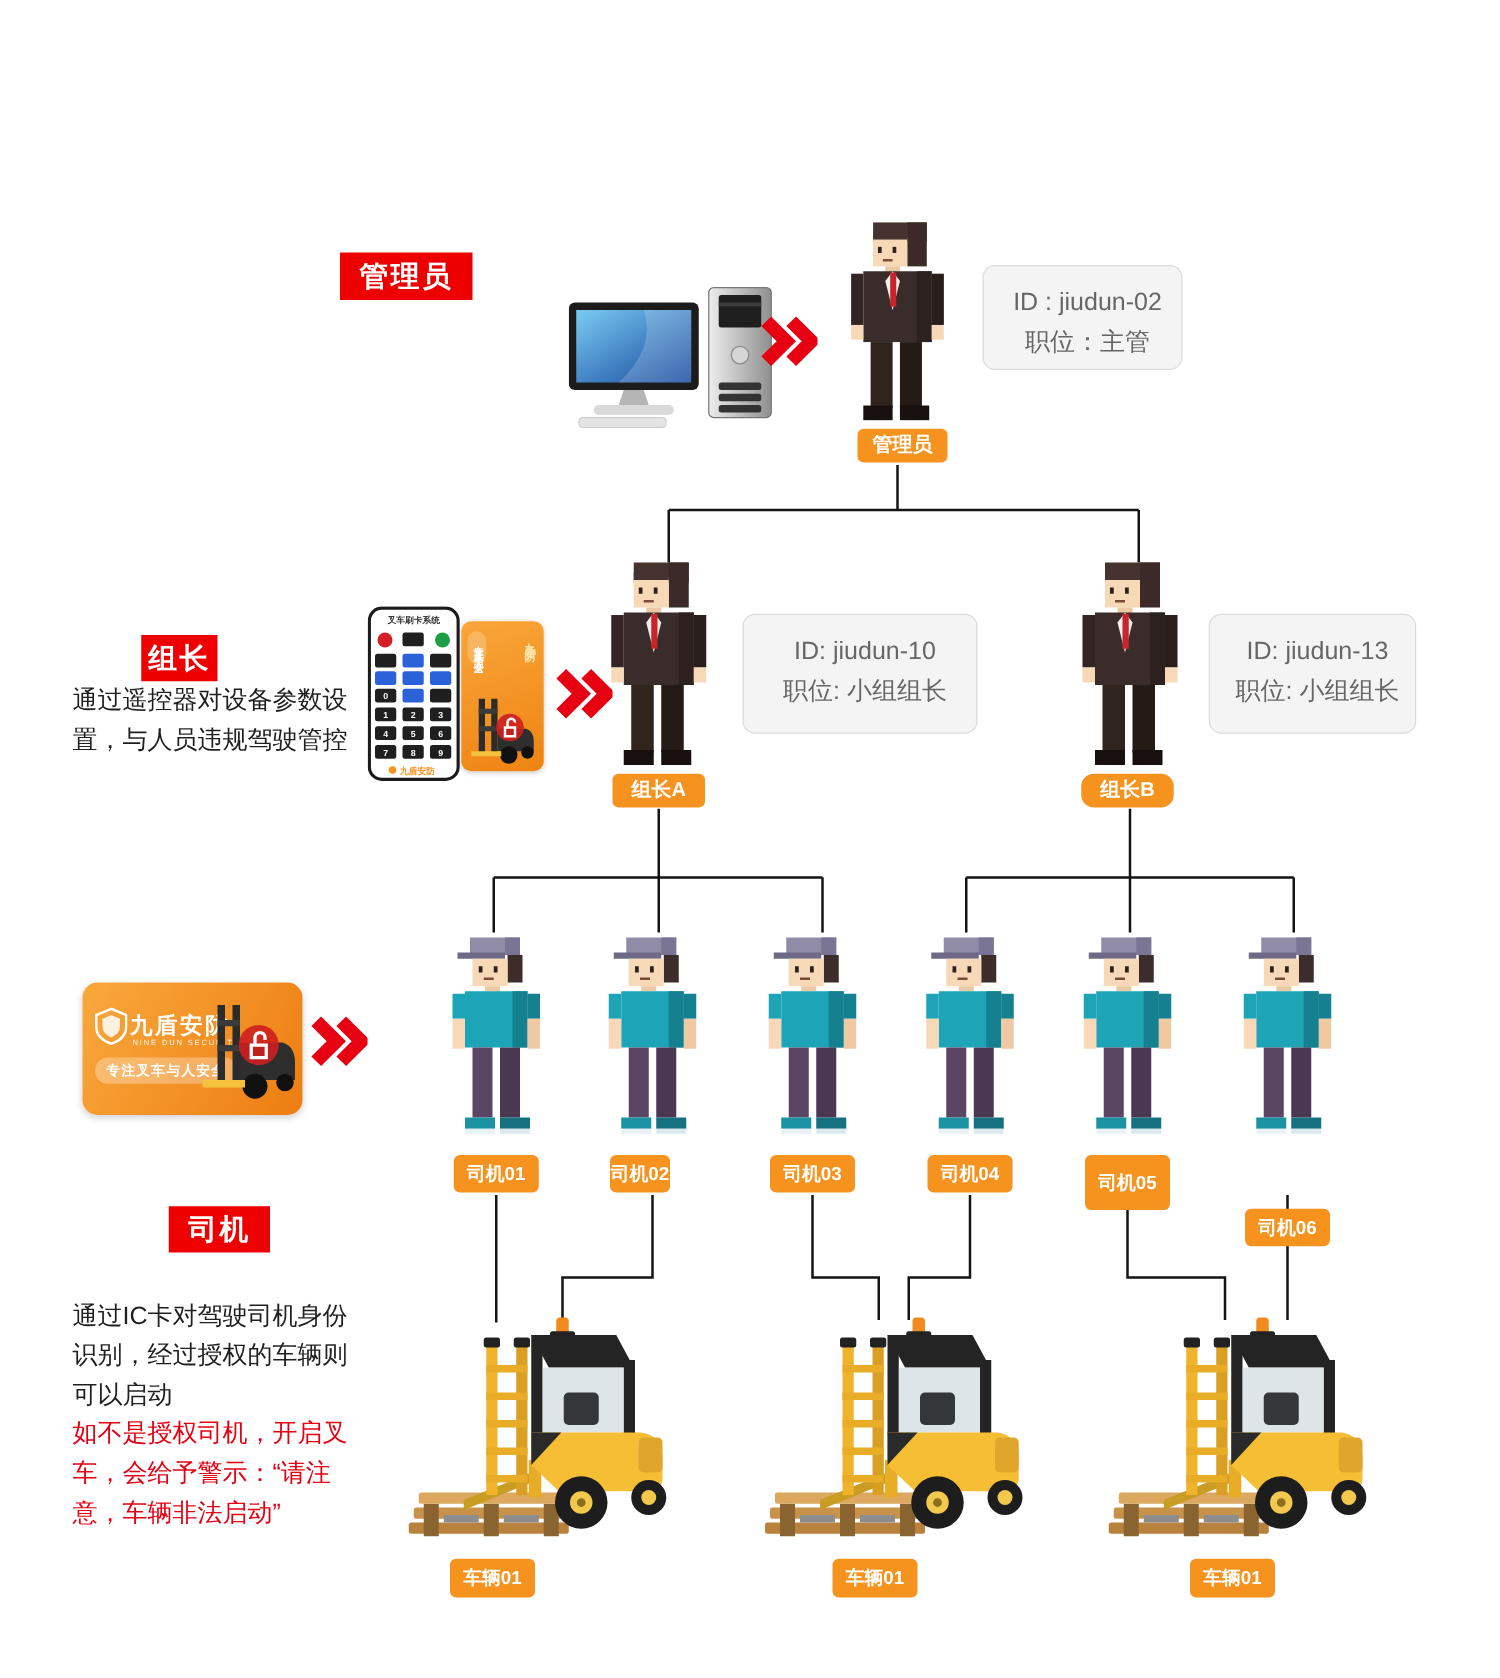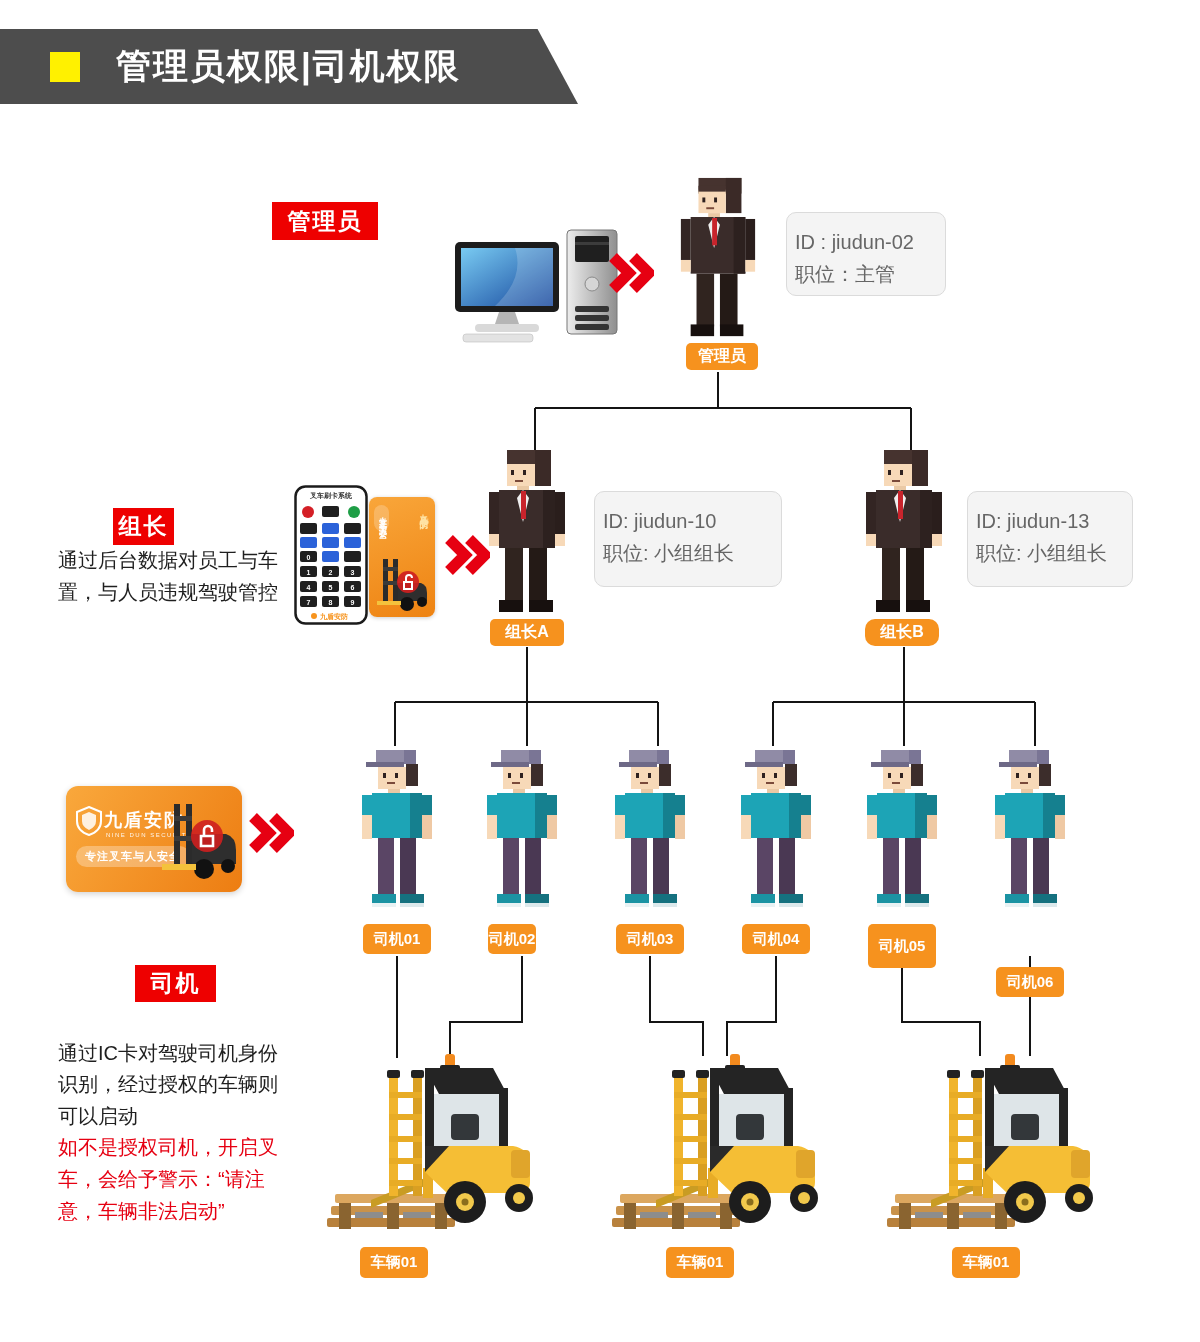--- a/index.html
+++ b/index.html
@@ -21,21 +21,21 @@
   
   .desc{font-size:20px;color:#1f1f1f;line-height:1.58;white-space:pre-line;}
   .warn{color:#E60012;display:block;white-space:pre-line;}
 
   
   .orange-tag{background:#F6921E;border-radius:5px;color:#fff;font-weight:bold;
               display:flex;align-items:center;justify-content:center;font-size:16px;}
 
   
   .info-box{background:#F4F4F4;border:1px solid #DBDBDB;border-radius:10px;
-            color:#666;font-size:20px;line-height:1.62;padding:13px 0 0 8px;box-sizing:border-box;}
+            color:#666;font-size:20px;line-height:1.62;padding:13px 0 0 8px;box-sizing:border-box;text-align:center;}
 
   
   .chev path{stroke:#E60012;stroke-width:11;fill:none;stroke-linejoin:miter;}
 
   
   .big-card{width:176px;height:106px;border-radius:12px;
             background:linear-gradient(120deg,#F9A83C,#ED7D12);
             box-shadow:0 2px 6px rgba(0,0,0,.18);}
   .bc-brand{position:absolute;left:38px;top:22px;color:#fff;font-size:18px;font-weight:bold;letter-spacing:2px;}
   .bc-sub{position:absolute;left:40px;top:46px;color:rgba(255,255,255,.9);font-size:6px;letter-spacing:1.5px;}
@@ -161,24 +161,20 @@
              M527 647 V702 M395 702 H658 M395 702 V746 M527 702 V746 M658 702 V746
              M904 647 V702 M773 702 H1035 M773 702 V746 M904 702 V746 M1035 702 V746
              M397 956 V1058
              M522 956 V1022 H450 V1058
              M650 956 V1022 H703 V1056
              M776 956 V1022 H727 V1056
              M902 956 V1022 H980 V1056
              M1030 956 V1056" fill="none" stroke="#141414" stroke-width="2"></path>
   </svg>
 
-  <header class="abs banner">
-    <span class="accent-sq"></span>
-    <h1 class="page-title">管理员权限|司机权限</h1>
-  </header>
 
   <div class="abs red-tag" style="left:272px;top:202px;width:106px;height:38px;">管理员</div>
 
   <svg class="abs" style="left:455px;top:228px" width="175" height="118" viewBox="0 0 175 118">
     <rect x="112" y="2" width="50" height="104" rx="4" fill="url(#gTower)" stroke="#777" stroke-width="1"></rect>
     <rect x="120" y="8" width="34" height="26" rx="2" fill="#1F1F1F"></rect>
     <rect x="120" y="14" width="34" height="3" fill="#3C3C3C"></rect>
     <circle cx="137" cy="56" r="7" fill="#D6D6D6" stroke="#8A8A8A"></circle>
     <rect x="120" y="78" width="34" height="6" rx="2" fill="#333333"></rect>
     <rect x="120" y="87" width="34" height="6" rx="2" fill="#333333"></rect>
@@ -200,21 +196,21 @@
       <use href="#p-suit"></use>
     </svg>
   <div class="abs orange-tag" style="left:686px;top:343px;width:72px;height:27px;">管理员</div>
 
   <div class="abs info-box" style="left:786px;top:212px;width:160px;height:84px;">
     <div>ID : jiudun-02</div>
     <div>职位：主管</div>
   </div>
 
   <div class="abs red-tag" style="left:113px;top:508px;width:61px;height:37px;">组长</div>
-  <div class="abs desc" style="left:58px;top:545px;width:350px;">通过后台数据对员工与车
+  <div class="abs desc" style="left:58px;top:545px;width:350px;">通过遥控器对设备参数设
 置，与人员违规驾驶管控</div>
 
   <svg class="abs" style="left:294px;top:485px" width="74" height="140" viewBox="0 0 74 140">
     <rect x="1.5" y="1.5" width="71" height="137" rx="10" fill="#FFFFFF" stroke="#1B1B1B" stroke-width="2.5"></rect>
     <text x="37" y="13" font-size="7" fill="#333" text-anchor="middle" font-weight="bold">叉车刷卡系统</text>
     <circle cx="14" cy="27" r="6" fill="#D41F26"></circle>
     <rect x="28" y="21" width="17" height="11" rx="2" fill="#1F1F1F"></rect>
     <circle cx="60" cy="27" r="6" fill="#1E9E46"></circle>
     <rect x="6" y="38" width="17" height="11" rx="2" fill="#1F1F1F"></rect>
     <rect x="28" y="38" width="17" height="11" rx="2" fill="#2B62D9"></rect>

